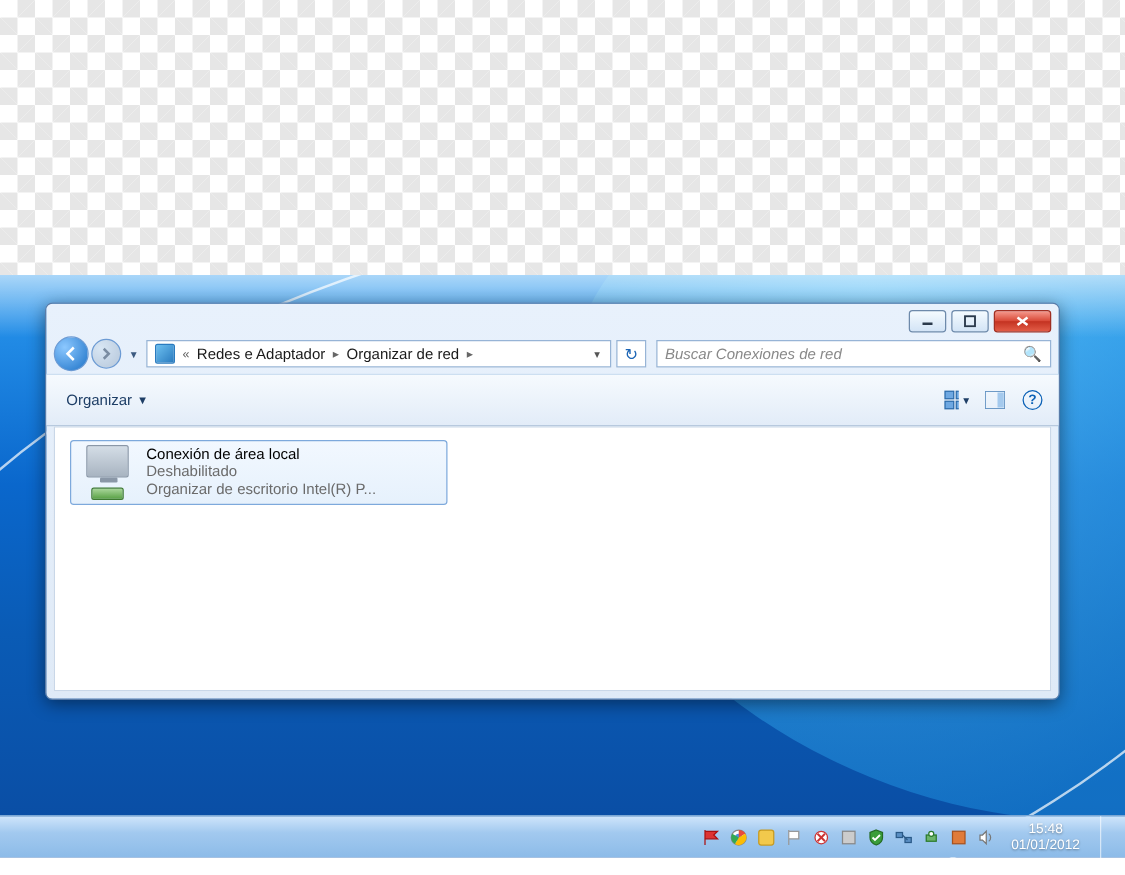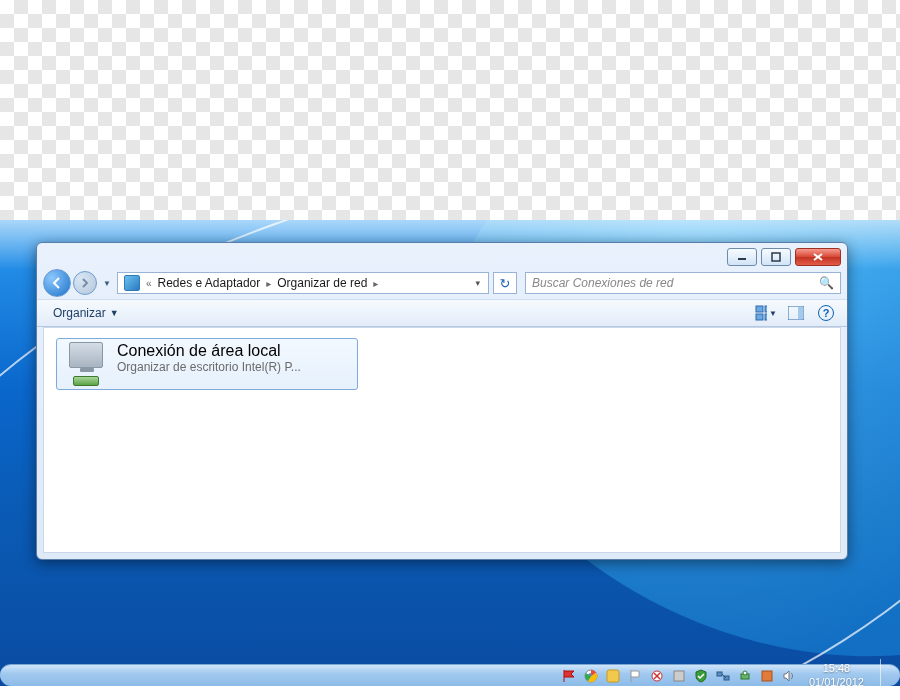--- a/index.html
+++ b/index.html
@@ -135,21 +135,21 @@
       width: 316px; height: 22px;
       border: 1px solid #97b4d6; background:#fff;
       margin-left: 6px;
       display:flex; align-items:center;
       padding: 0 6px;
       color:#888; font-style: italic;
     }
     .search-box .search-icon { margin-left:auto; color:#2a7bbf; font-style:normal;}
 
     .toolbar-row {
-      height: 28px;
+      height: 42px;
       background: linear-gradient(180deg, #f6fafe 0%, #e2ecf8 100%);
       border-top: 1px solid #cddff1;
       border-bottom: 1px solid #b7c9de;
       display:flex;
       align-items:center;
       padding: 0 10px;
       color: #1e3e66;
     }
     .organize-btn { display:flex; align-items:center; gap:4px; padding:2px 6px; cursor:default;}
     .toolbar-right { margin-left:auto; display:flex; gap:8px;}
@@ -179,35 +179,34 @@
     }
     .monitor-ico {
       width:34px; height:26px;
       background:linear-gradient(180deg,#d4dde6,#a8b4c1);
       border:1px solid #8a97a7; border-radius:2px;
       position:relative;
     }
     .monitor-ico::after{ content:""; position:absolute; bottom:-5px; left:10px; width:14px; height:4px; background:#8a97a7; border-radius:1px;}
     .nic-ico { width:26px; height:10px; margin-top:8px; background:linear-gradient(180deg,#a9d69a,#5aa246); border:1px solid #3d7a30; border-radius:2px;}
     .conn-text { overflow:hidden; }
-    .conn-name { color:#000; font-size:16px; white-space:nowrap; overflow:hidden; text-overflow:ellipsis;}
+    .conn-name { color:#000; font-size:12px; white-space:nowrap; overflow:hidden; text-overflow:ellipsis;}
     .conn-status { color:#6b6b6b; font-size:12px;}
     .conn-adapter { color:#6b6b6b; font-size:12px; white-space:nowrap; overflow:hidden; text-overflow:ellipsis;}
 
     
     .taskbar {
       position:absolute;
       left:0; right:0; bottom:14px;
-      height: 22px;
+      height: 34px;
       background: linear-gradient(180deg, #cfe5fb 0%, #a2c9ef 40%, #8cbbe8 100%);
       border-top:1px solid #7ba7d4;
       display:flex;
-      align-items:center;
+      align-items:flex-start;
       padding: 0 4px 0 4px;
-      border-radius: 12px;
     }
     .tray { margin-left:auto; display:flex; align-items:center; gap:6px; padding-right:6px;}
     .tray-ico { width:16px; height:16px; display:flex; align-items:center; justify-content:center; font-size:13px;}
     .clock { color:#fff; font-size:11px; text-align:center; line-height:1.2; padding:0 6px; text-shadow:0 1px 2px rgba(0,0,0,0.4);}
     .show-desktop { width:10px; height:34px; border-left:1px solid rgba(255,255,255,0.6); margin-left:4px;}
 
     .bottom-white { position:absolute; left:0; right:0; bottom:0; height:14px; background:#fff;}
   </style>
 </head>
 <body>
@@ -302,20 +301,21 @@
   </div>
 
   <div class="content-area">
     <div class="conn-item">
       <div class="conn-icon">
         <div class="monitor-ico"></div>
         <div class="nic-ico"></div>
       </div>
       <div class="conn-text">
         <div class="conn-name">Conexión de área local</div>
+        <div class="conn-status">Deshabilitado</div>
         <div class="conn-adapter">Organizar de escritorio Intel(R) P...</div>
       </div>
     </div>
   </div>
 
 </div>
 
 <div class="taskbar">
   <div class="tray">
     <div class="tray-ico">

